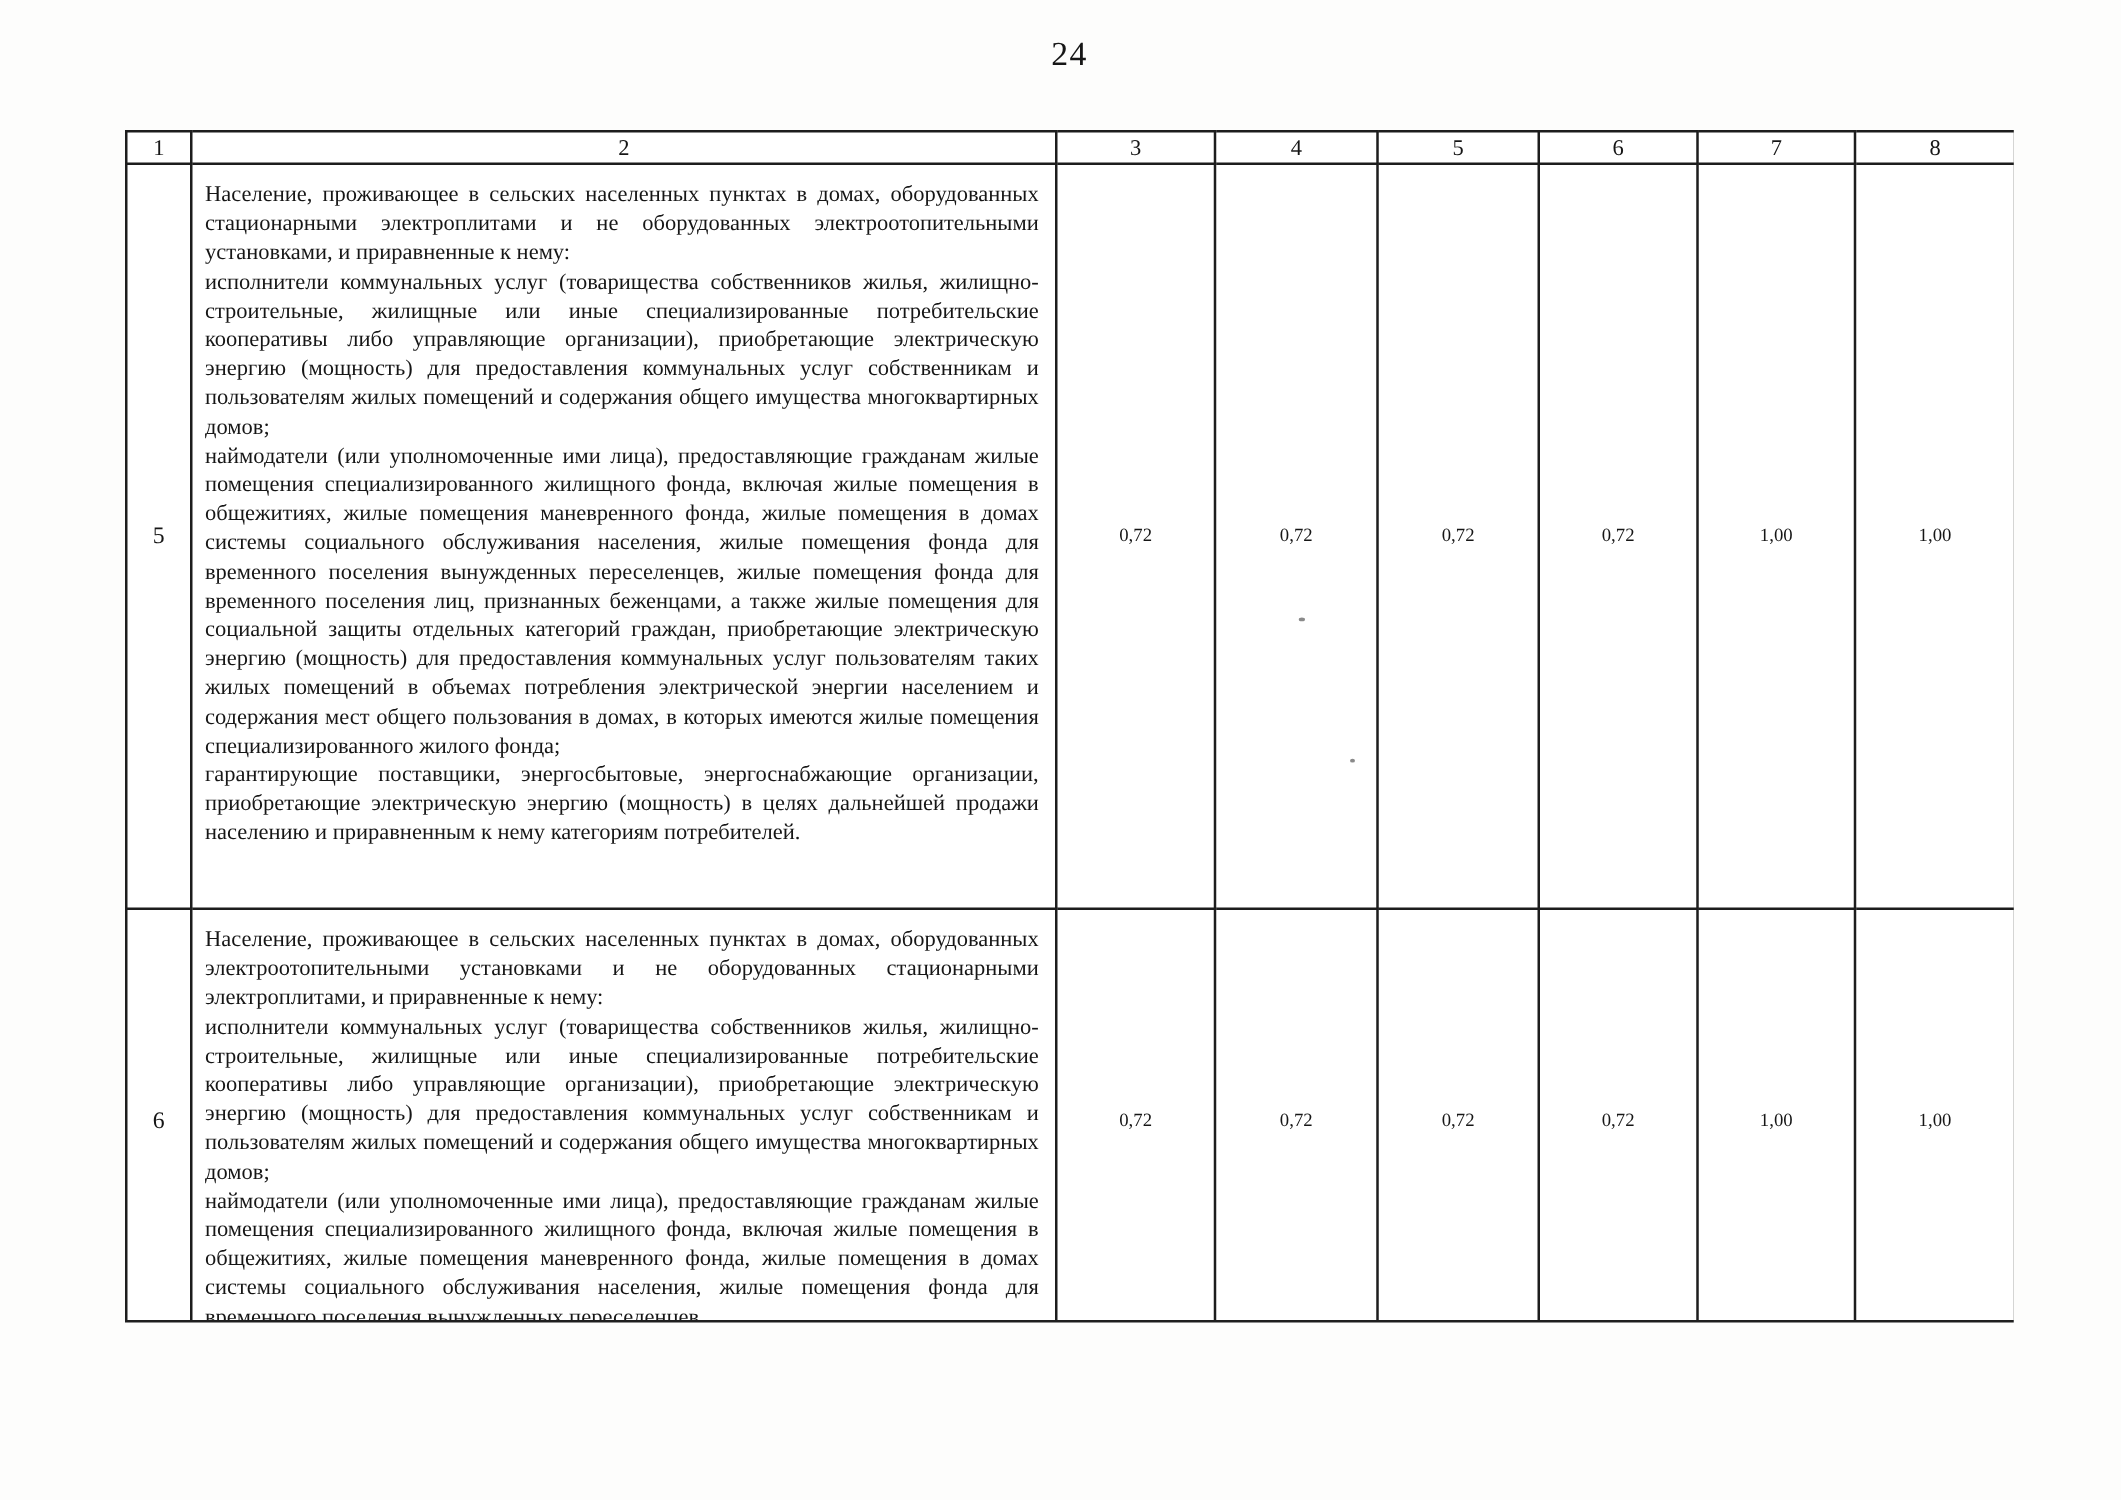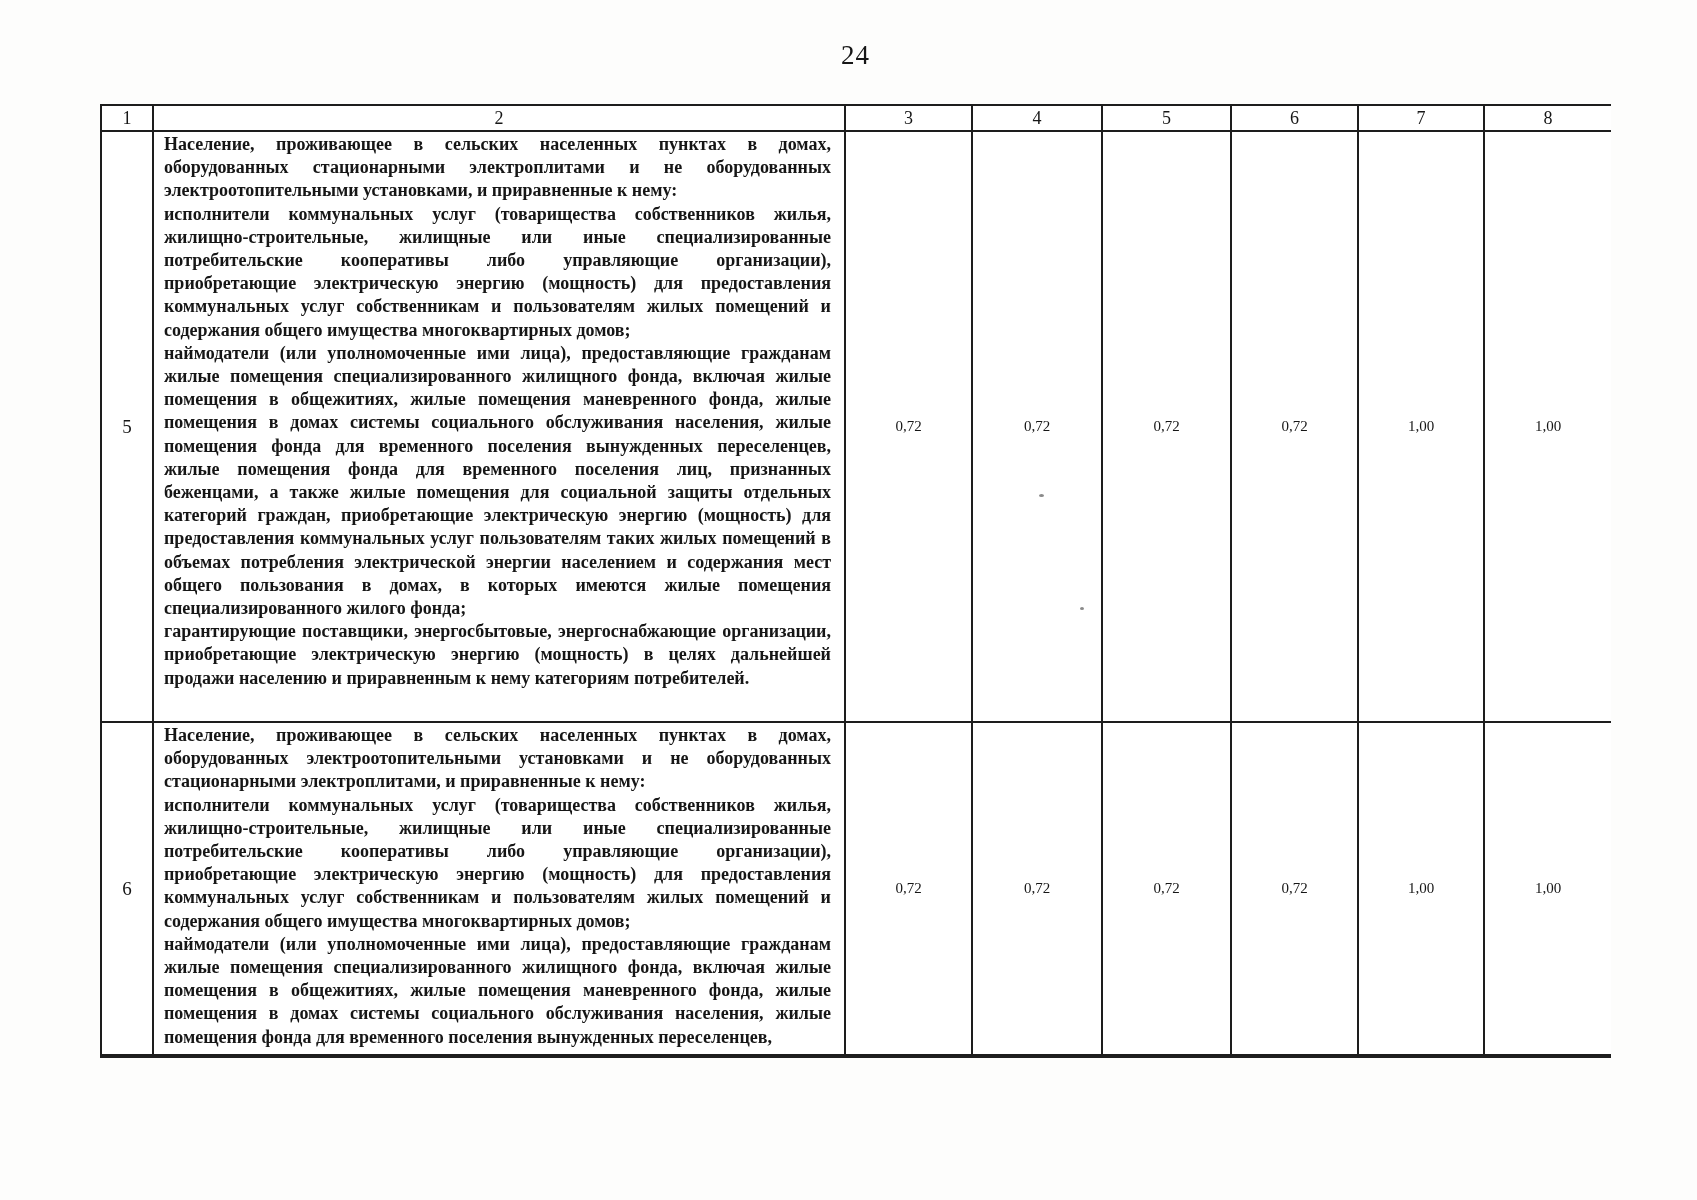--- a/index.html
+++ b/index.html
@@ -6,21 +6,21 @@
   body{
     width:1697px;height:1200px;
     background:#fdfdfc;
     font-family:"Liberation Serif", serif;
     color:#161616;
     position:relative;
     overflow:hidden;
   }
   .page-number{
     position:absolute;
-    left:100px; top:40px; width:1511px;
+    left:100px; top:28px; width:1511px;
     text-align:center;
     font-size:27px;
     letter-spacing:1px;
   }
   .table-clip{
     position:absolute;
     left:100px; top:104px;
     width:1511px; height:952px;
     overflow:hidden;
     border-bottom:2px solid #1f1f1f;
@@ -44,22 +44,21 @@
   }
   tr.row-5{ height:591px; }
   tr.row-6{ height:333px; }
   td.num-cell{
     text-align:center;
     vertical-align:middle;
     font-size:19px;
   }
   td.desc-cell{
     vertical-align:top;
-    padding:1px 13px 0 10px;
-    font-weight:bold;
+    padding:12px 13px 0 10px;
   }
   .desc-inner{ overflow:hidden; }
   tr.row-5 .desc-inner{ height:582px; }
   tr.row-6 .desc-inner{ height:326px; }
   .desc-inner p{
     margin:0;
     font-size:18px;
     line-height:23.2px;
     text-align:justify;
   }

